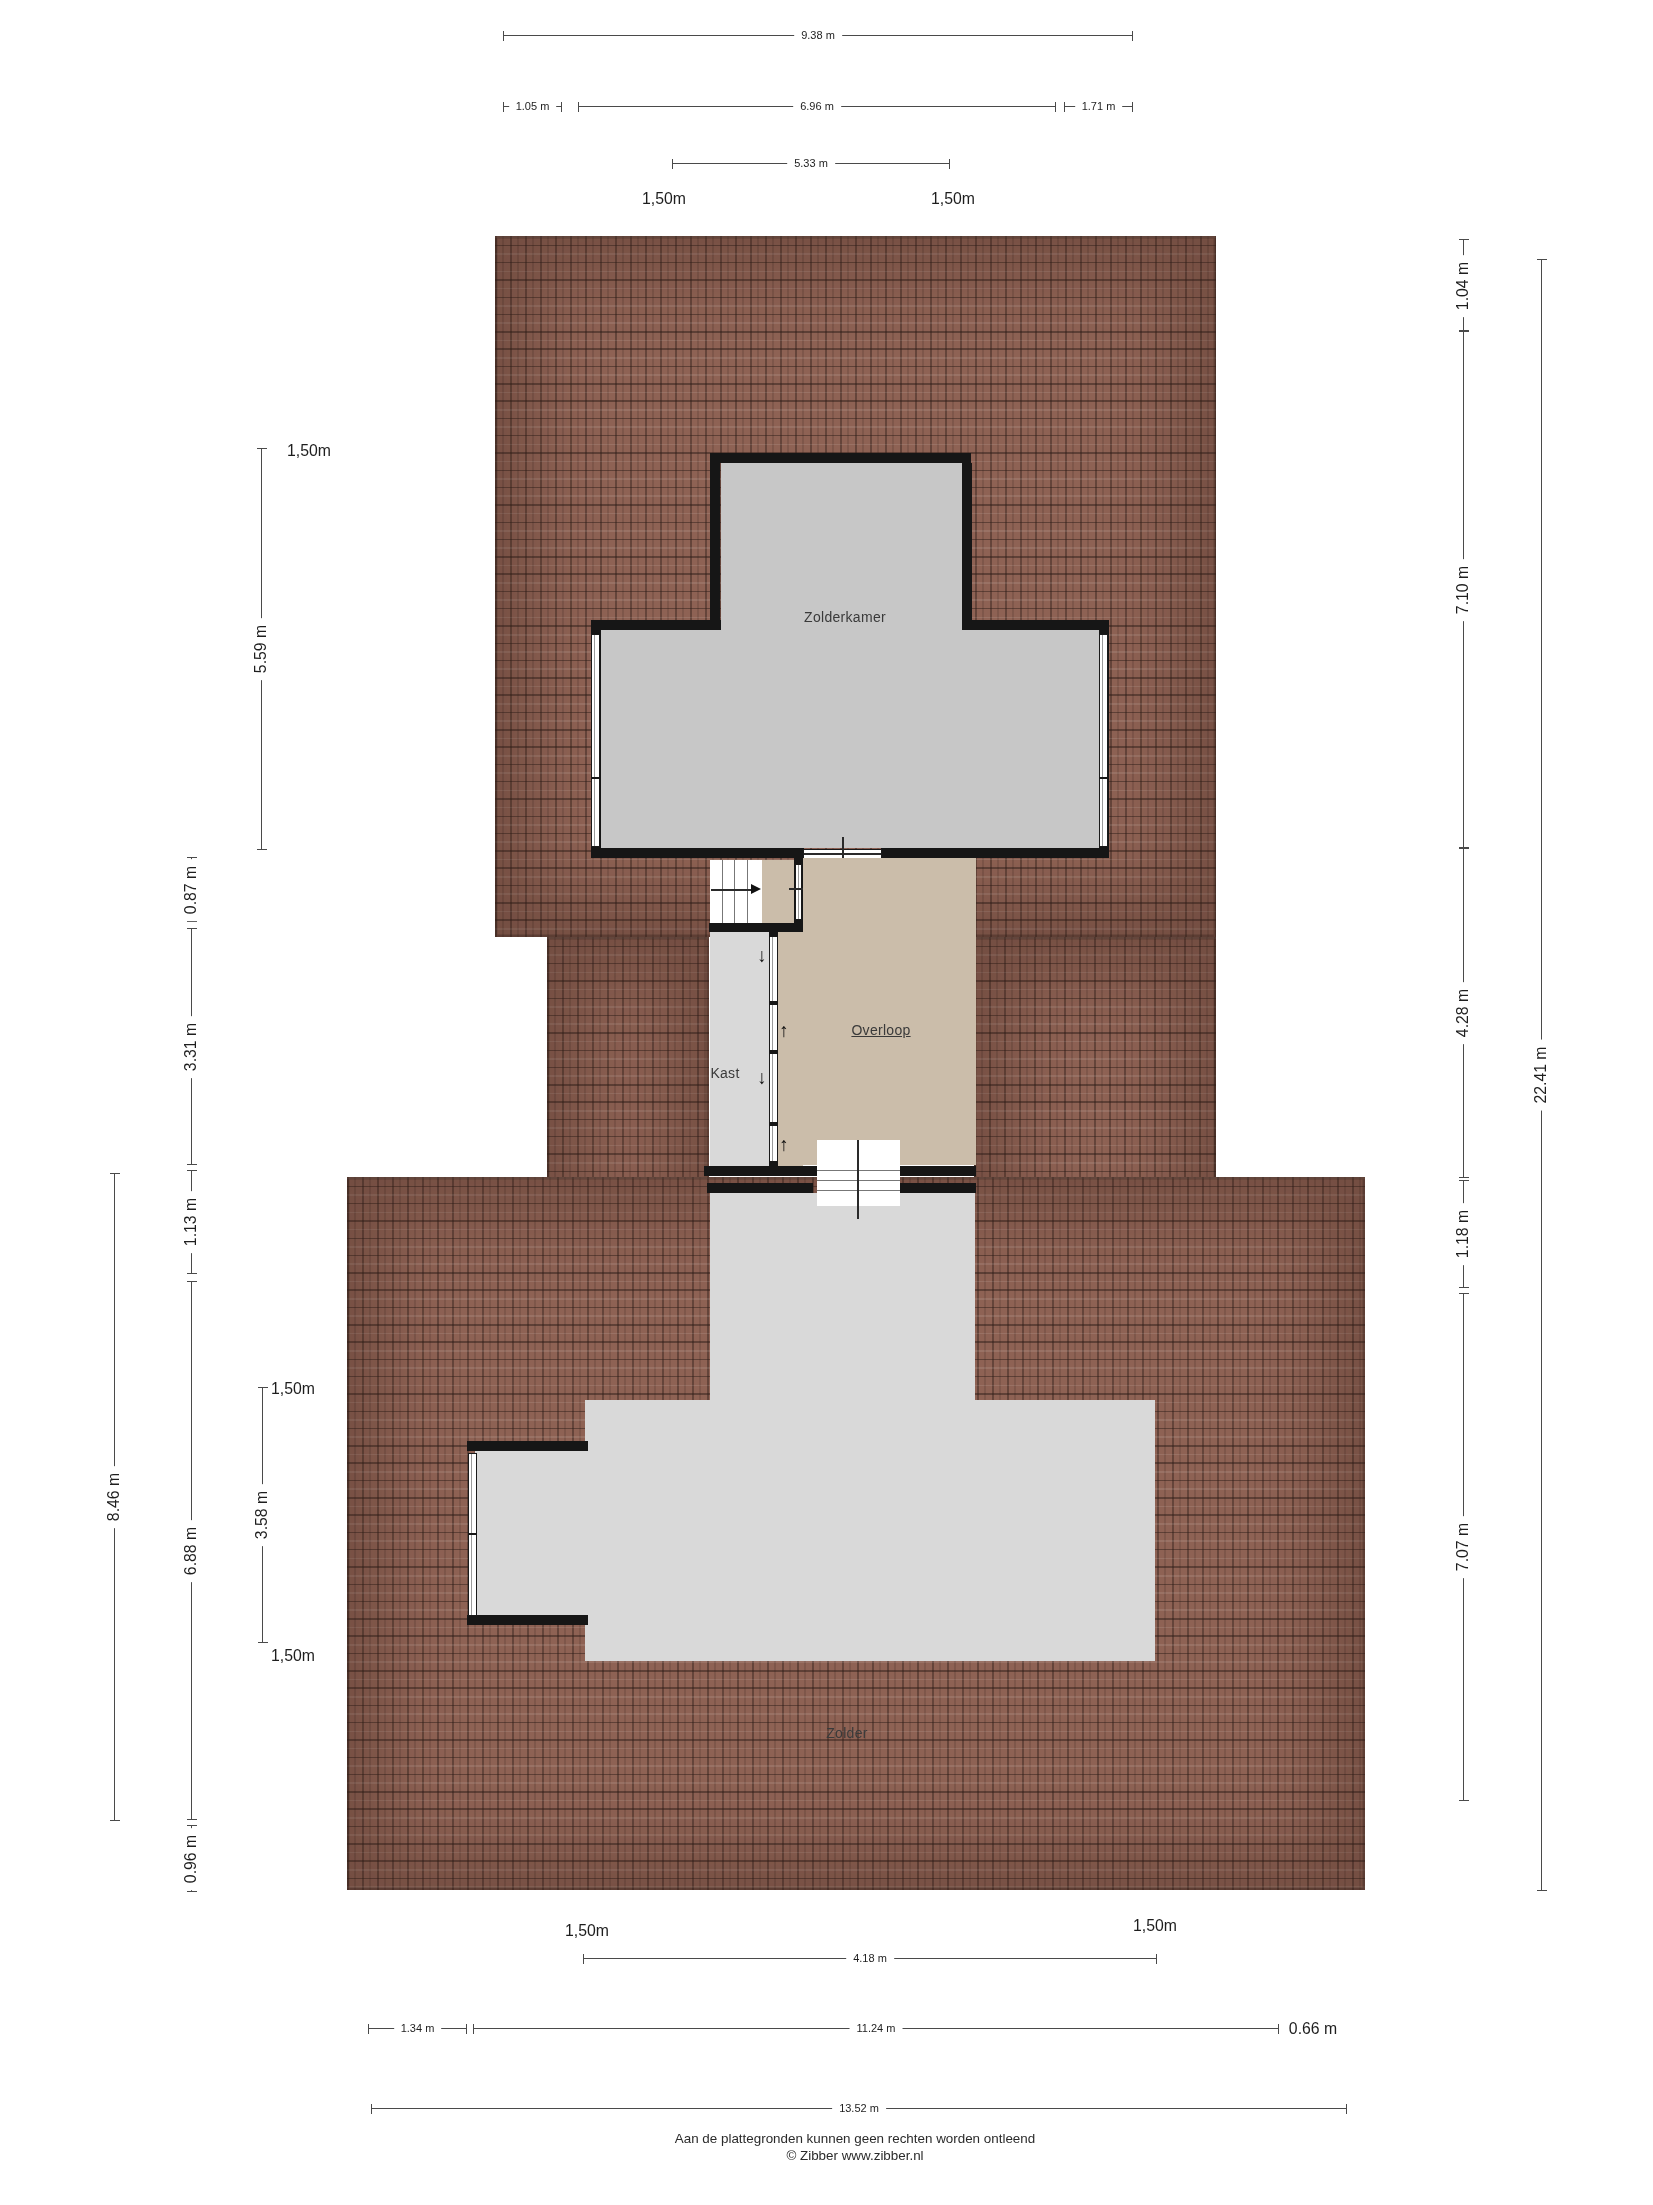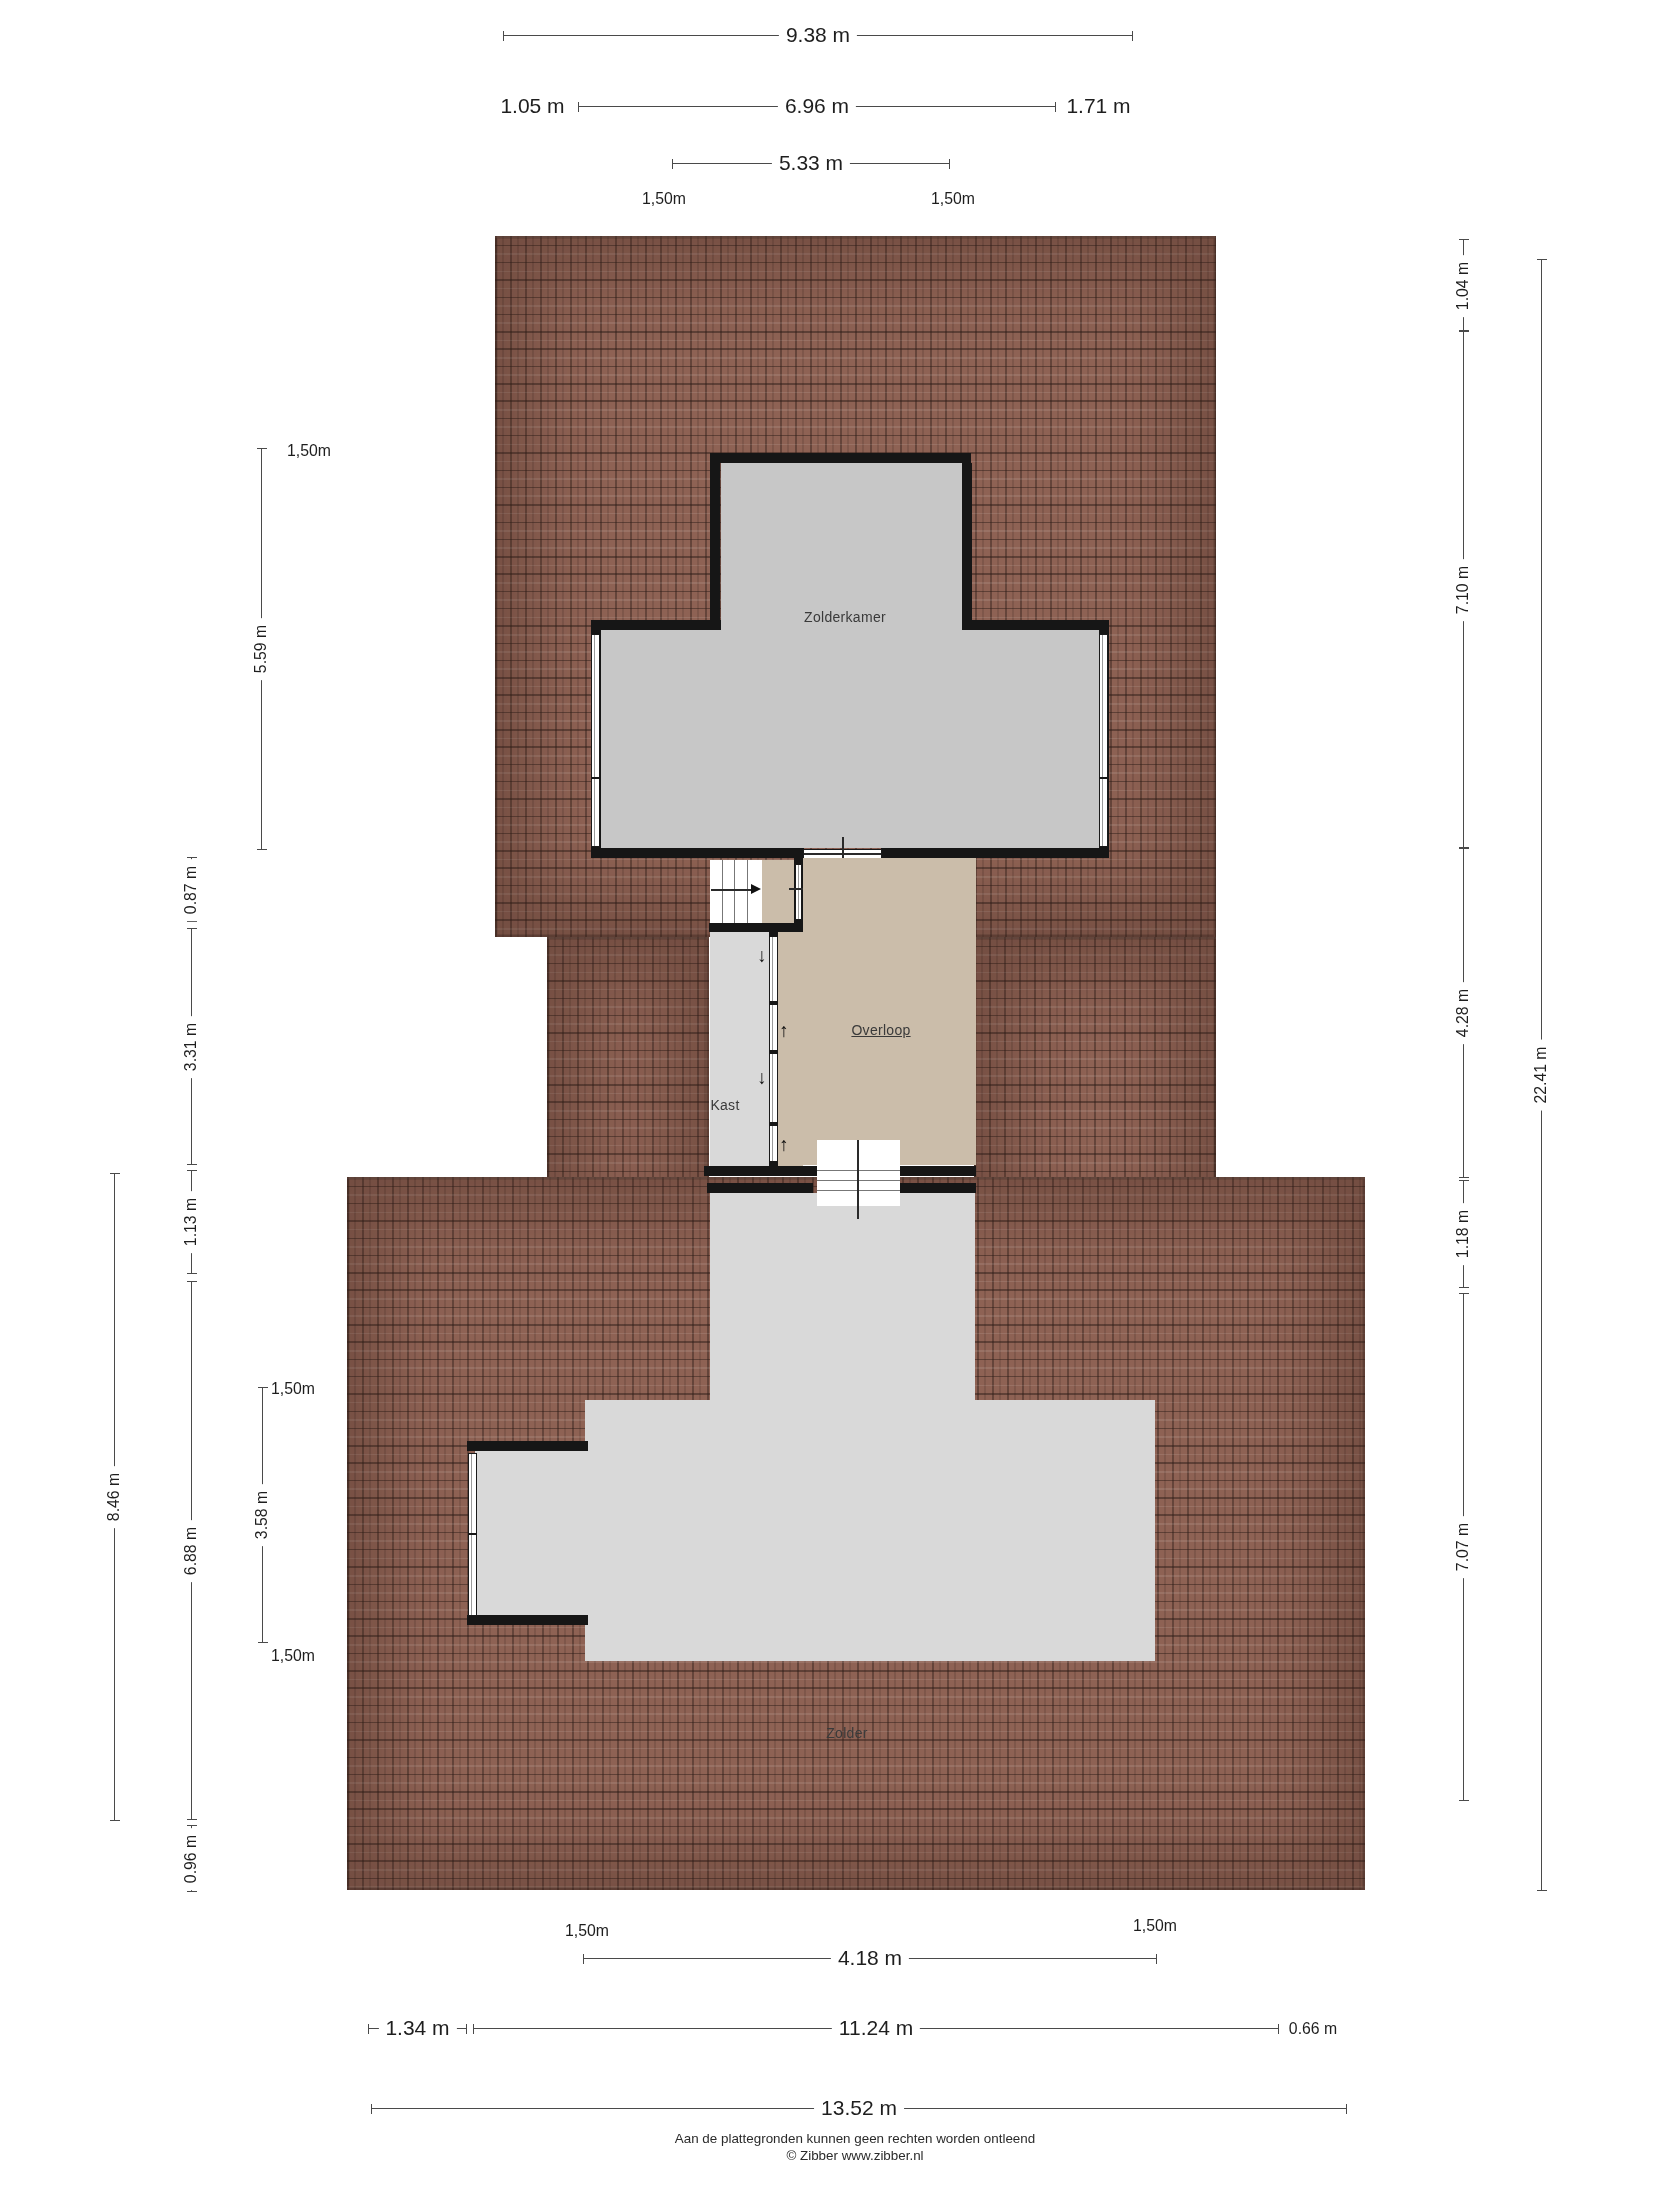--- a/index.html
+++ b/index.html
@@ -44,21 +44,21 @@
   .tri-right{position:absolute;width:0;height:0;border-top:5.5px solid transparent;border-bottom:5.5px solid transparent;border-left:10.2px solid #111;}
 
   
   .room-label{position:absolute;transform:translate(-50%,-50%);font-size:14px;color:#3a3a3a;letter-spacing:0.3px;white-space:nowrap;}
   .door-arrow{position:absolute;transform:translate(-50%,-50%);font-size:19px;color:#111;line-height:1;}
 
   
   .dimh{position:absolute;height:0;border-top:1.2px solid #4a4a4a;}
   .dimh .tl,.dimh .tr{position:absolute;width:1.2px;height:10.2px;top:-5.5px;background:#4a4a4a;}
   .dimh .tl{left:-0.8px;} .dimh .tr{right:-0.8px;}
-  .dimh span{position:absolute;left:50%;top:-0.8px;transform:translate(-50%,-50%);background:#fff;padding:0 7px;font-size:21px;color:#1e1e1e;white-space:nowrap;}
+  .dimh span{position:absolute;left:50%;top:-0.8px;transform:translate(-50%,-50%);background:#fff;padding:0 7px;font-size:11px;color:#1e1e1e;white-space:nowrap;}
   .dimv{position:absolute;width:0;border-left:1.2px solid #4a4a4a;}
   .dimv .tl,.dimv .tr{position:absolute;height:1.2px;width:10.2px;left:-5.5px;background:#4a4a4a;}
   .dimv .tl{top:-0.8px;} .dimv .tr{bottom:-0.8px;}
   .dimv span{position:absolute;top:50%;left:-0.8px;transform:translate(-50%,-50%) rotate(-90deg);background:#fff;padding:0 7px;font-size:15.8px;color:#1e1e1e;white-space:nowrap;}
   .float-label{position:absolute;transform:translate(-50%,-50%);font-size:15.8px;color:#1e1e1e;white-space:nowrap;}
 
   
   .footer-line{position:absolute;left:855px;transform:translate(-50%,-50%);font-size:13.4px;color:#2b2b2b;white-space:nowrap;}
 </style>
 </head>
@@ -96,21 +96,21 @@
   <div class="stair stair-treads-v" style="left:710px;top:860px;width:52px;height:63px;"></div>
   <div class="stair-arrow-line" style="left:711px;top:889px;width:41px;"></div>
   <div class="tri-right" style="left:751px;top:884px;"></div>
   <div class="floor-tan" style="left:762px;top:860px;width:32px;height:63px;"></div>
   <div class="wall" style="left:794px;top:858px;width:9.5px;height:65px;"></div>
   <div class="win-v" style="left:795px;top:864px;width:4.7px;height:54px;"></div>
   <div class="stair-line" style="left:789px;top:888px;width:20.5px;height:1.6px;"></div>
   <div class="wall" style="left:709px;top:923px;width:95px;height:8.7px;"></div>
 
   <div class="floor-light" style="left:710px;top:932px;width:60px;height:234px;"></div>
-  <div class="room-label" style="left:725px;top:1073px;margin-top:32px;">Kast</div>
+  <div class="room-label" style="left:725px;top:1073px;">Kast</div>
 
   <div class="win-v" style="left:769px;top:932px;width:7px;height:234px;"></div>
   <div class="win-tick" style="left:769px;top:932px;width:8.7px;height:4.7px;"></div>
   <div class="win-tick" style="left:769px;top:1001px;width:8.7px;height:3.9px;"></div>
   <div class="win-tick" style="left:769px;top:1050px;width:8.7px;height:3.9px;"></div>
   <div class="win-tick" style="left:769px;top:1122px;width:8.7px;height:3.9px;"></div>
   <div class="win-tick" style="left:769px;top:1161px;width:8.7px;height:4.7px;"></div>
 
   <div class="floor-tan" style="left:803px;top:858px;width:173px;height:307px;"></div>
   <div class="floor-tan" style="left:778px;top:932px;width:25px;height:234px;"></div>

